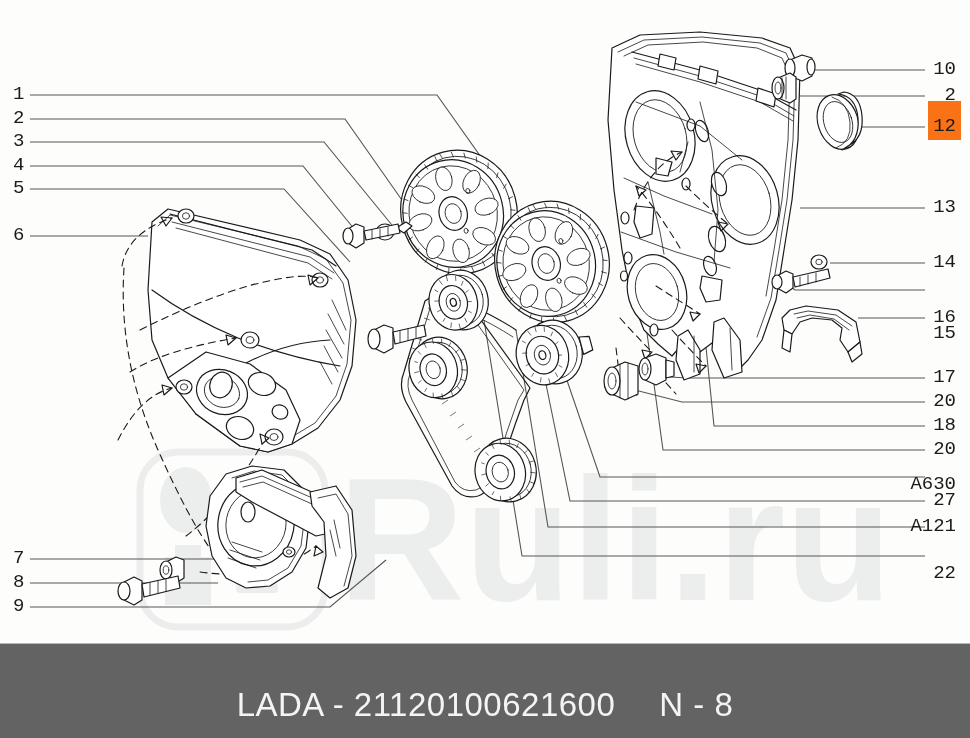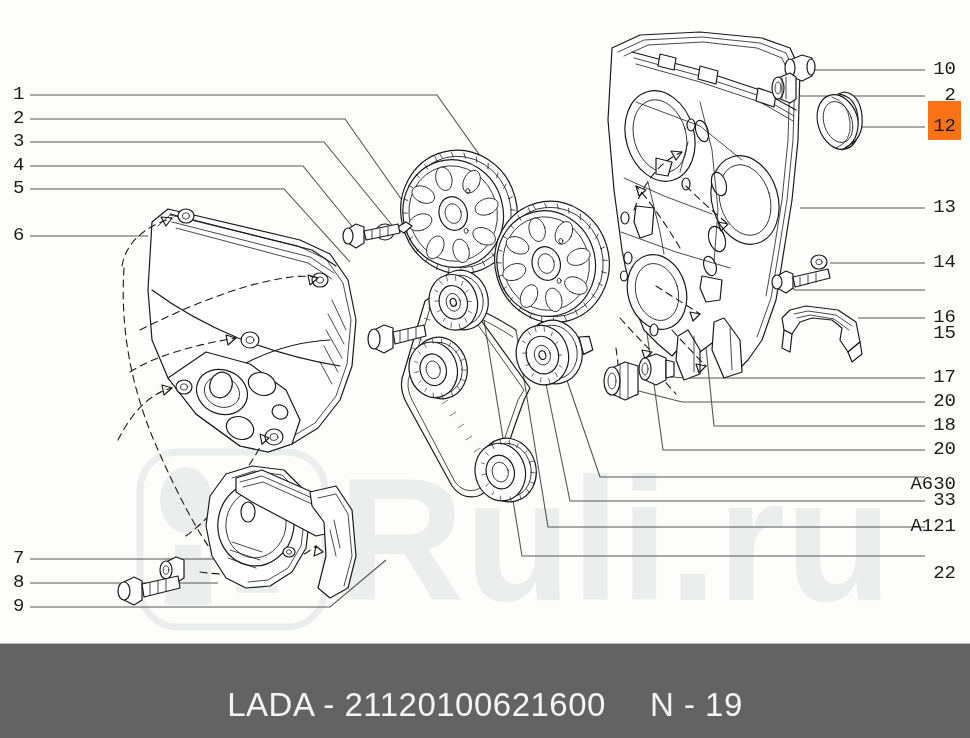--- a/index.html
+++ b/index.html
@@ -525,24 +525,24 @@
   </div>
   <div class="label-text label-right" style="right:14px; top:198px;">13</div>
   <div class="label-text label-right" style="right:14px; top:253px;">14</div>
   <div class="label-text label-right" style="right:14px; top:280px;margin-top:44px;">15</div>
   <div class="label-text label-right" style="right:14px; top:308px;">16</div>
   <div class="label-text label-right" style="right:14px; top:368px;">17</div>
   <div class="label-text label-right" style="right:14px; top:392px;">20</div>
   <div class="label-text label-right" style="right:14px; top:416px;">18</div>
   <div class="label-text label-right" style="right:14px; top:440px;">20</div>
   <div class="label-text label-right" style="right:14px; top:467px;margin-top:8px;">A630</div>
-  <div class="label-text label-right" style="right:14px; top:491px;">33</div>
+  <div class="label-text label-right" style="right:14px; top:491px;">27</div>
   <div class="label-text label-right" style="right:14px; top:517px;">A121</div>
   <div class="label-text label-right" style="right:14px; top:564px;margin-left:18px;">22</div>
 
   <div id="footer-bar">
     <div id="footer-inner">
       <span class="footer-txt">LADA - 21120100621600</span>
-      <span class="footer-txt">N - 19</span>
+      <span class="footer-txt">N - 8</span>
     </div>
   </div>
 
 </div>
 
 </body></html>

